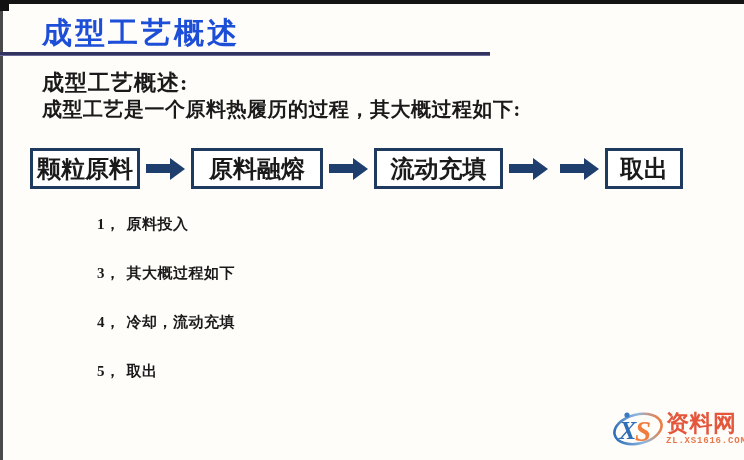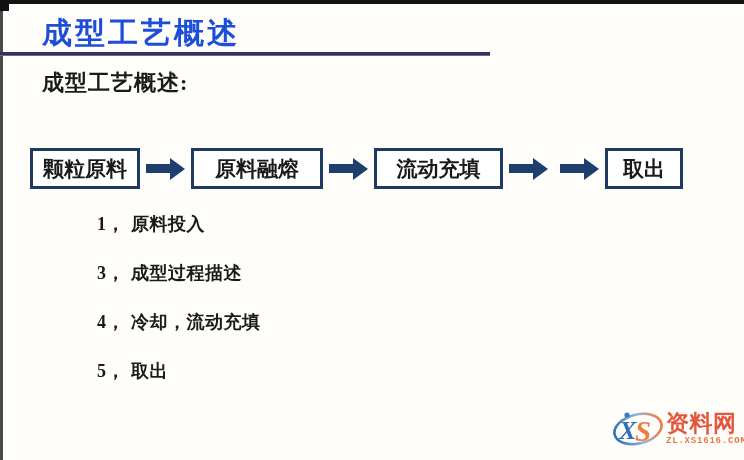--- a/index.html
+++ b/index.html
@@ -40,40 +40,40 @@
   }
 
   
   .flow {
     position: absolute; left: 30px; top: 148px; height: 41px;
     display: flex; align-items: center;
   }
   .fbox {
     height: 41px; border: 3px solid #1e3a5f; background: #ffffff;
     display: flex; align-items: center; justify-content: center;
-    font-size: 21px; font-weight: bold; white-space: nowrap;
+    font-size: 24px; font-weight: bold; white-space: nowrap;
     box-shadow: inset 0 0 0 2px #ffffff;
   }
   .w1 { width: 110px; } .w2 { width: 132px; } .w3 { width: 129px; }
   .w4 { width: 61px; }  .w5 { width: 78px; }
   .arrow { display: flex; align-items: center; margin: 0 6px; }
   .arrow .shaft { width: 24px; height: 9px; background: #1e3f6e; }
   .arrow .head {
     width: 0; height: 0;
     border-left: 15px solid #1e3f6e;
     border-top: 11px solid transparent;
     border-bottom: 11px solid transparent;
   }
 
   
   .plist {
     position: absolute; left: 97px; top: 212px; list-style: none;
   }
   .plist li {
-    font-size: 18px; font-weight: bold; line-height: 24px;
+    font-size: 15px; font-weight: bold; line-height: 24px;
     margin-bottom: 25px; white-space: nowrap; letter-spacing: 0.5px;
   }
   .plist .num { margin-right: 6px; }
 
   
   .watermark {
     position: absolute; right: 2px; bottom: 4px; width: 130px; height: 56px;
     display: flex; align-items: center;
   }
   .wm-logo { flex: 0 0 auto; }
@@ -95,20 +95,21 @@
 <div class="slide">
 
   <div class="top-bar"></div>
   <div class="left-bar"></div>
   <div class="corner-block"></div>
 
   <h1 class="title">成型工艺概述</h1>
   <div class="title-underline"></div>
 
   <div class="section-heading">成型工艺概述:</div>
+  <div class="intro">成型工艺是一个原料热履历的过程，其大概过程如下:</div>
 
   <div class="flow">
     <div class="fbox w1">颗粒原料</div>
     <div class="arrow">
         <span class="shaft"></span>
         <span class="head"></span>
       </div>
     <div class="fbox w2">原料融熔</div>
     <div class="arrow">
         <span class="shaft"></span>
@@ -124,21 +125,21 @@
         <span class="head"></span>
       </div>
     <div class="fbox w5">取出</div>
   </div>
 
   <ol class="plist">
     <li>
       <span class="num">1，</span><span>原料投入</span>
     </li>
     <li>
-      <span class="num">3，</span><span>成型过程描述</span>
+      <span class="num">3，</span><span>其大概过程如下</span>
     </li>
     <li>
       <span class="num">4，</span><span>冷却，流动充填</span>
     </li>
     <li>
       <span class="num">5，</span><span>取出</span>
     </li>
   </ol>
 
   <div class="watermark">

